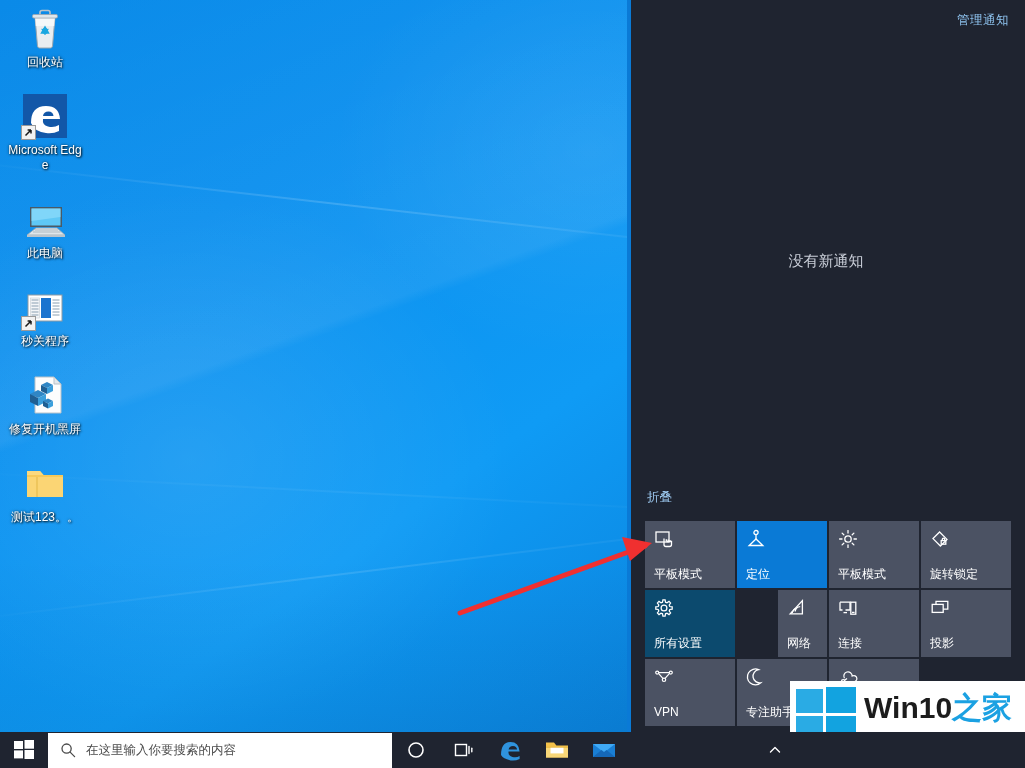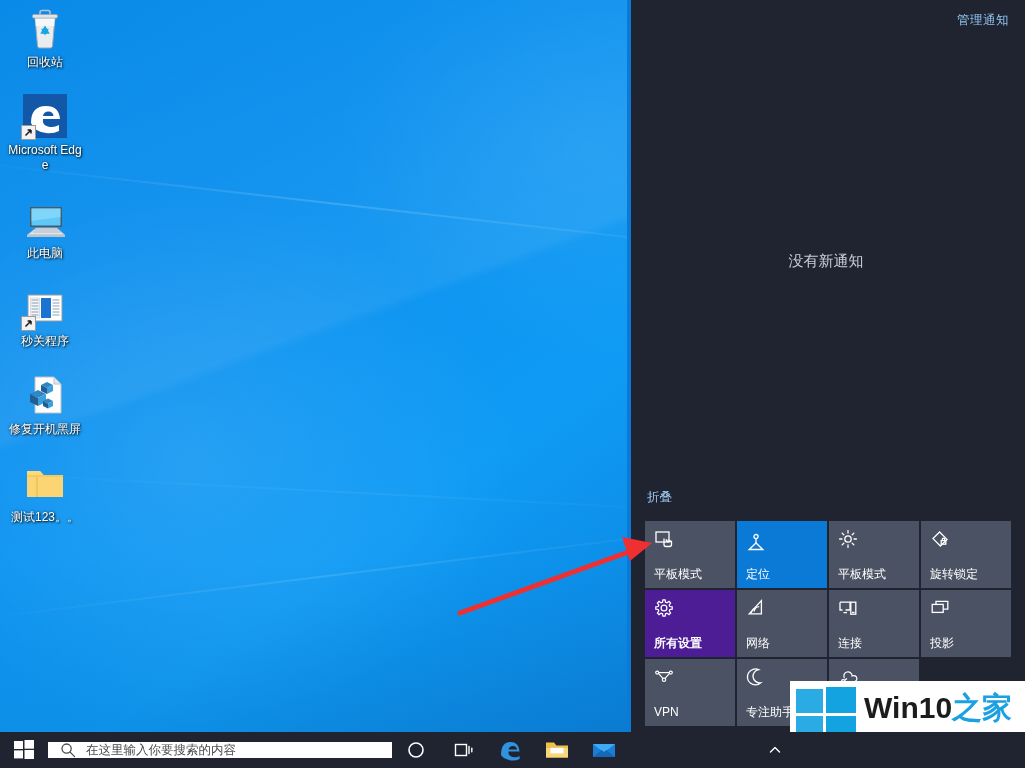--- a/index.html
+++ b/index.html
@@ -93,21 +93,21 @@
     gap: 2px 2px;
   }
   .tile {
     background: #4b5263;
     padding: 8px 9px 7px 9px;
     display: flex; flex-direction: column; justify-content: space-between;
     cursor: pointer;
     position: relative;
     gap: 12px;
   }
-  .tile.on { background: #0a7ad6; justify-content: flex-end; }
+  .tile.on { background: #0a7ad6; }
   .tile .t-ico { height: 22px; display:flex; align-items:flex-start; }
   .tile .t-ico svg { display:block; }
   .tile .t-lab {
     color: #ffffff; font-size: 12px; line-height: 14px;
     white-space: nowrap; overflow: hidden;
   }
 
   
   #annot-arrow { position: absolute; left: 440px; top: 525px; width: 240px; height: 110px; pointer-events:none; }
 
@@ -128,21 +128,21 @@
   #taskbar {
     position: absolute; left: 0; bottom: 0; width: 1025px; height: 36px;
     background: #1f2430;
     display: flex; align-items: center;
   }
   #start-button {
     width: 47px; height: 36px; display:flex; align-items:center; justify-content:center;
     cursor: pointer;
   }
   #search-box {
-    width: 344px; height: 16px; margin-left: 1px;
+    width: 344px; height: 35px; margin-left: 1px;
     background: #ffffff; display: flex; align-items: center; padding-left: 12px;
     cursor: text;
   }
   #search-box .s-ico { margin-right: 10px; display:flex; }
   #search-input {
     border: none; outline: none; width: 280px; height: 20px;
     font-family: "Liberation Sans", sans-serif; font-size: 12.5px; color: #4a4a4a;
     background: transparent;
   }
   #search-input::placeholder { color: #4a4a4a; }
@@ -342,31 +342,31 @@
       <div class="t-ico">
         <svg width="20" height="20" viewBox="0 0 20 20" fill="none" stroke="#fff" stroke-width="1.3">
           <path d="M9.6 3 L17 10.4 L10.4 17 L3 9.6 Z"></path>
           <rect x="11.2" y="11.6" width="4.6" height="3.6"></rect>
           <path d="M12.3 11.6 L12.3 10.3 Q12.3 9.2 13.5 9.2 Q14.7 9.2 14.7 10.3 L14.7 11.6"></path>
         </svg>
       </div>
       <div class="t-lab">旋转锁定</div>
     </div>
 
-    <div class="tile" style="background: #4c1d95; font-weight: bold;">
+    <div class="tile" style="background: #0c4a6e;">
       <div class="t-ico">
         <svg width="20" height="20" viewBox="0 0 20 20" fill="none" stroke="#fff" stroke-width="1.25">
           <circle cx="10" cy="10" r="2.9"></circle>
           <path d="M10 1.8 L11.1 1.8 L11.5 4.2 L13 4.8 L15 3.4 L16.6 5 L15.2 7 L15.8 8.5 L18.2 8.9 L18.2 11.1 L15.8 11.5 L15.2 13 L16.6 15 L15 16.6 L13 15.2 L11.5 15.8 L11.1 18.2 L8.9 18.2 L8.5 15.8 L7 15.2 L5 16.6 L3.4 15 L4.8 13 L4.2 11.5 L1.8 11.1 L1.8 8.9 L4.2 8.5 L4.8 7 L3.4 5 L5 3.4 L7 4.8 L8.5 4.2 L8.9 1.8 Z"></path>
         </svg>
       </div>
       <div class="t-lab">所有设置</div>
     </div>
 
-    <div class="tile" style="background: rgb(75, 82, 99);">
+    <div class="tile" style="background: rgb(75, 82, 99); margin-left: 41px;">
       <div class="t-ico">
         <svg width="20" height="20" viewBox="0 0 20 20" fill="none" stroke="#fff" stroke-width="1.3">
           <path d="M15.4 2.6 L15.4 15.8 L3.2 15.8 Z"></path>
           <path d="M6.3 13.6 A3 3 0 0 1 9.3 10.6"></path>
           <path d="M8.2 13.6 A5 5 0 0 1 13.2 8.6"></path>
           <circle cx="5.2" cy="14.4" r="0.9" fill="#fff" stroke="none"></circle>
         </svg>
       </div>
       <div class="t-lab">网络</div>
     </div>

